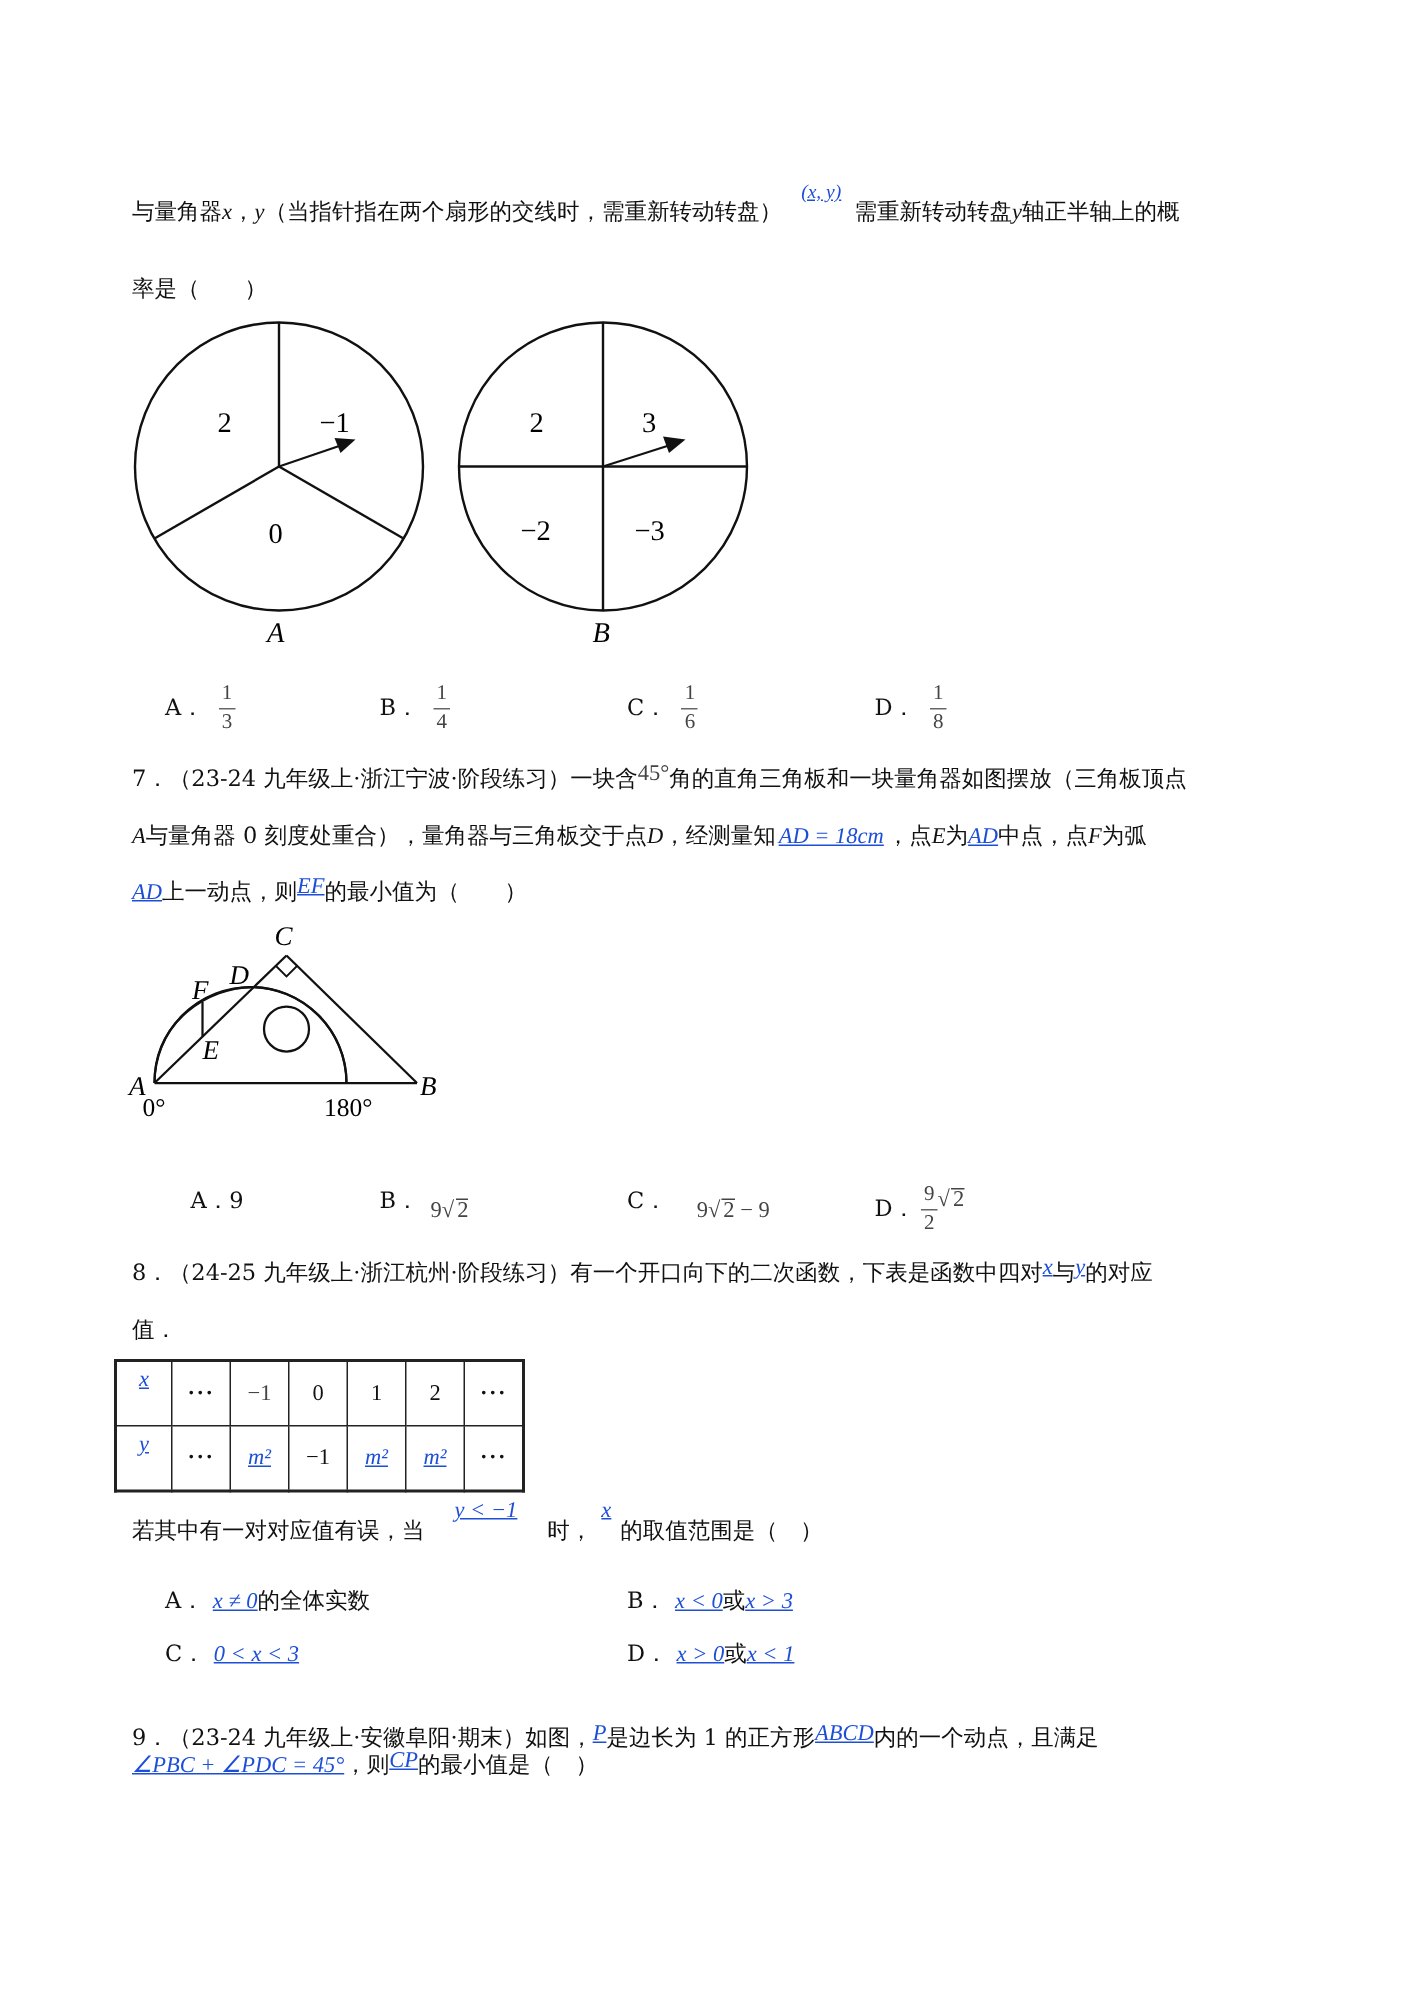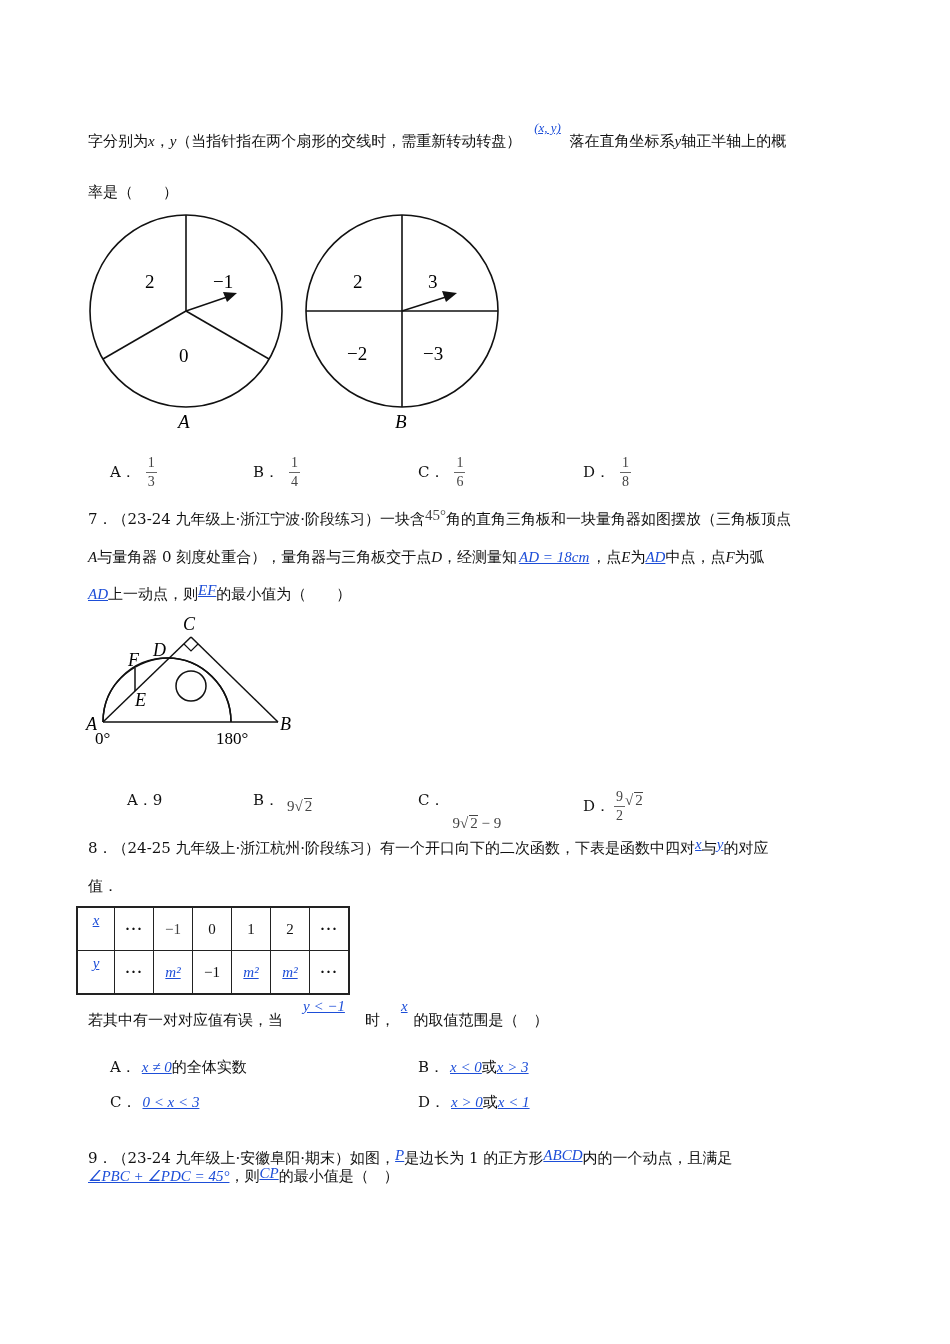--- a/index.html
+++ b/index.html
@@ -22,23 +22,23 @@
   svg text { font-family: "Liberation Serif", serif; }
   table.vt { position: absolute; left: 76px; top: 906px; border-collapse: collapse; border: 2px solid #222; }
   table.vt td { border: 1px solid #222; width: 38px; height: 38px; text-align: center; font-size: 15px; padding: 0; font-family: "Liberation Serif", serif; }
   table.vt td.hd { width: 36px; }
   .dots { font-weight: bold; letter-spacing: 1px; }
 </style>
 </head>
 <body>
 
 <div class="line" style="top:131px;">
-  <span>字分别为</span><span class="it">x</span><span>，</span><span class="it">y</span><span>（当指针指在两个扇形的交线时，需重新转动转盘）</span>
+  <span>与量角器</span><span class="it">x</span><span>，</span><span class="it">y</span><span>（当指针指在两个扇形的交线时，需重新转动转盘）</span>
   <span class="math sup" style="font-size:13px;margin:0 4px 0 8px;">(x, y)</span>
-  <span>落在直角坐标系</span><span class="it">y</span><span>轴正半轴上的概</span>
+  <span>需重新转动转盘</span><span class="it">y</span><span>轴正半轴上的概</span>
 </div>
 <div class="line" style="top:182px;">率是（　　）</div>
 
 <svg style="position:absolute;left:85px;top:212px;" width="420" height="225">
   <g>
     <circle cx="101" cy="99" r="96" fill="none" stroke="#111" stroke-width="1.6"></circle>
     <line x1="101" y1="3" x2="101" y2="99" stroke="#111" stroke-width="1.6"></line>
     <line x1="101" y1="99" x2="18" y2="147" stroke="#111" stroke-width="1.6"></line>
     <line x1="101" y1="99" x2="184" y2="147" stroke="#111" stroke-width="1.6"></line>
     <line x1="101" y1="99" x2="145" y2="84" stroke="#111" stroke-width="1.4"></line>
@@ -104,21 +104,21 @@
   <text x="136" y="134" font-size="17">180°</text>
 </svg>
 
 <div class="opt" style="left:110px;top:790px;margin-left:17px;">
   <span>A．</span><span>9</span>
 </div>
 <div class="opt" style="left:253px;top:790px;">
   <span>B．</span><span class="mathn" style="position:relative;top:6px;margin-left:8px;"><span>9</span>√<span class="sqrt">2</span></span>
 </div>
 <div class="opt" style="left:418px;top:790px;">
-  <span>C．</span><span class="mathn" style="position:relative;top:23px;margin-left:8px;"><span>9</span>√<span class="sqrt">2</span><span> − 9</span></span>
+  <span>C．</span><span class="mathn" style="position:relative;top:6px;margin-left:20px;"><span>9</span>√<span class="sqrt">2</span><span> − 9</span></span>
 </div>
 <div class="opt" style="left:583px;top:790px;">
   <span>D．</span><span class="frac" style="margin-left:4px;"><span class="num">9</span><span class="bar"></span><span class="den">2</span></span><span class="mathn" style="position:relative;top:-6px;">√<span class="sqrt">2</span></span>
 </div>
 
 <div class="line" style="top:838px;">
   <span>8．（24-25 九年级上·浙江杭州·阶段练习）有一个开口向下的二次函数，下表是函数中四对</span><span class="math" style="position:relative;top:-4px;">x</span><span>与</span><span class="math" style="position:relative;top:-4px;">y</span><span>的对应</span>
 </div>
 <div class="line" style="top:876px;">值．</div>
 

